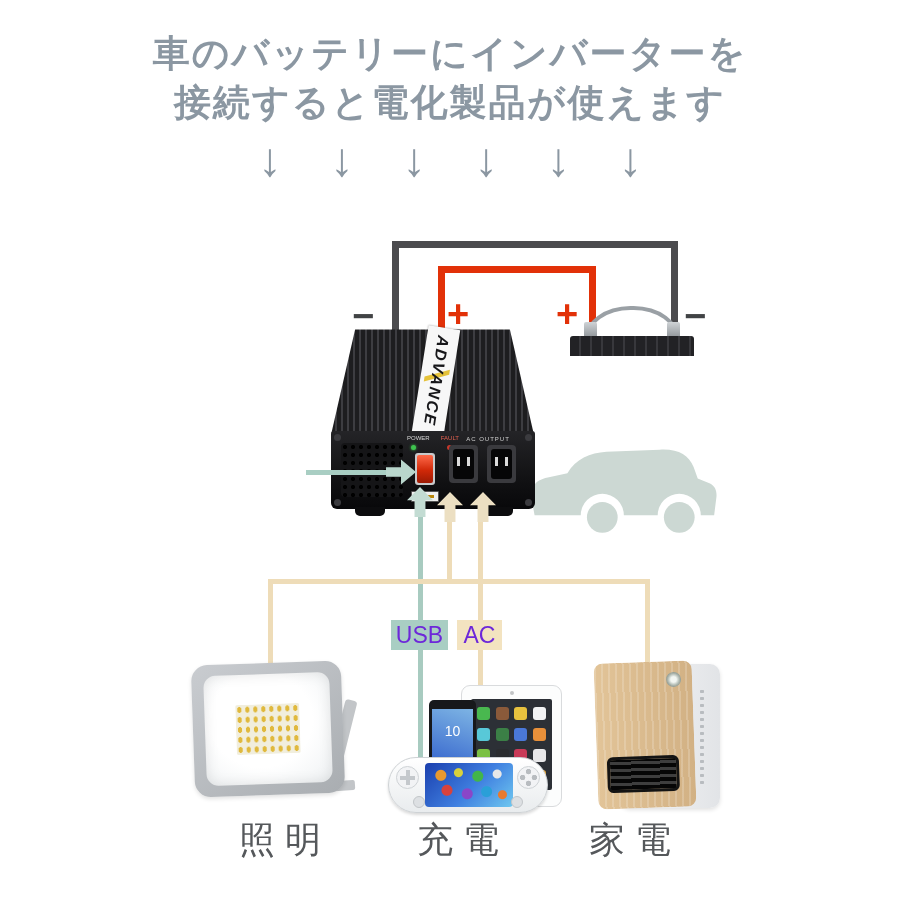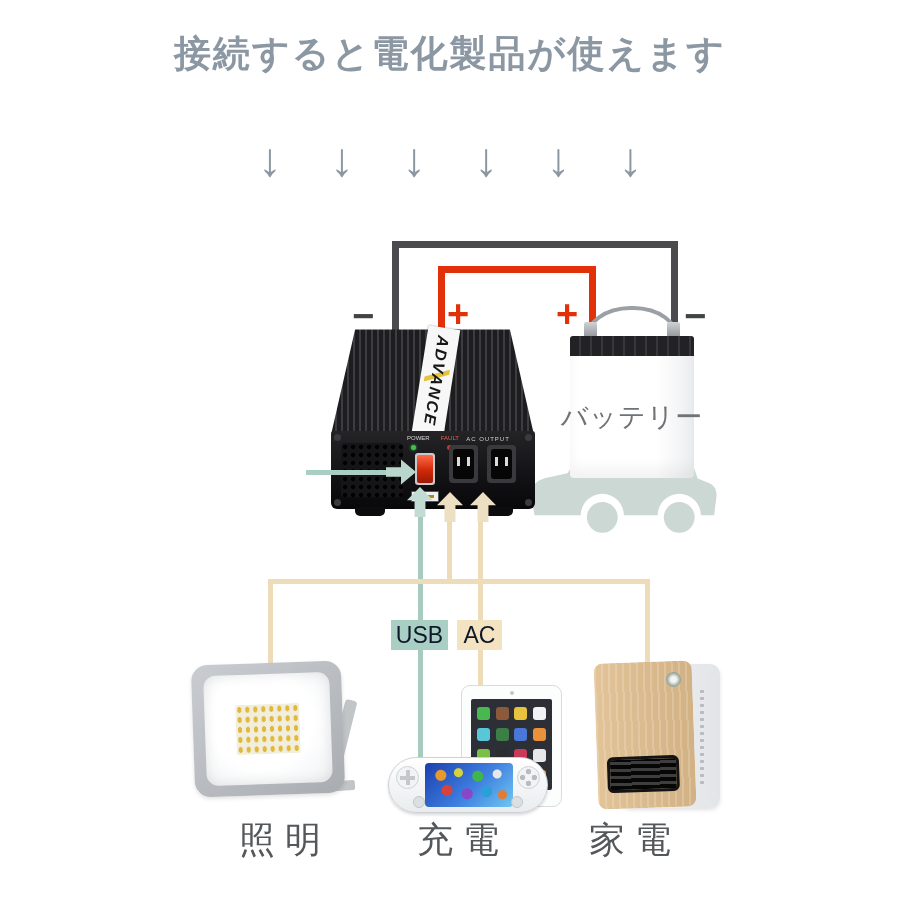--- a/index.html
+++ b/index.html
@@ -174,21 +174,21 @@
   .line.teal { background:#a8cbc0; }
   #line-usb-v   { left:418px; top:515px; width:5px; height:252px; }
   #line-ac1-v   { left:447px; top:520px; width:5px; height:64px; }
   #line-ac2-v   { left:478px; top:520px; width:5px; height:170px; }
   #line-h       { left:268px; top:579px; width:382px; height:5px; }
   #line-left-v  { left:268px; top:579px; width:5px; height:96px; }
   #line-right-v { left:645px; top:579px; width:5px; height:90px; }
 
   .wire-tag {
     display:flex; align-items:center; justify-content:center;
-    font-size:23px; color:#0f172a; z-index:4;
+    font-size:23px; color:#6d28d9; z-index:4;
   }
   #usb-tag { left:391px; top:620px; width:57px; height:30px; background:#a9cec3; }
   #ac-tag  { left:457px; top:620px; width:45px; height:30px; background:#f3e3c0; }
 
   
   #floodlight { left:193px; top:663px; width:162px; height:142px; z-index:3; }
   .fl-bracket {
     position:absolute; right:8px; top:36px; width:12px; height:88px;
     background:#c2c5c8; transform:rotate(14deg); border-radius:3px;
   }
@@ -324,20 +324,21 @@
   #label-lighting { left:210px; }
   #label-charging { left:388px; }
   #label-appliance { left:560px; }
 </style>
 </head>
 <body>
 
 <div id="canvas">
 
   <div id="title" class="abs">
+    <div>車のバッテリーにインバーターを</div>
     <div>接続すると電化製品が使えます</div>
   </div>
 
   <div id="arrow-row" class="abs">
     <span>↓</span>
     <span>↓</span>
     <span>↓</span>
     <span>↓</span>
     <span>↓</span>
     <span>↓</span>
@@ -354,23 +355,20 @@
     <path fill="#ccd8d3" d="M10,78 L10,66 C10,58 16,54 26,52 L44,48 C52,34 66,28 82,27 L134,25 C152,24 162,30 167,42 L171,53 L183,58 C189,61 190,67 189,73 L187,89 L174,89 A21,21 0 0 0 132,89 L99,89 A21,21 0 0 0 57,89 L12,89 Z"></path>
     <circle fill="#ccd8d3" cx="78" cy="91" r="15"></circle>
     <circle fill="#ccd8d3" cx="153" cy="91" r="15"></circle>
   </svg>
 
   <div id="battery" class="abs">
     <div class="bat-handle"></div>
     <div class="bat-term left"></div>
     <div class="bat-term right"></div>
     <div class="bat-top"></div>
-    <div class="bat-body">
-      <span class="bat-label">バッテリー</span>
-    </div>
   </div>
 
   <div id="inverter" class="abs">
     <div class="inv-top"></div>
     <div class="inv-stripe">
       <span class="inv-brand">ADVANCE</span>
     </div>
     <div class="inv-front">
       <span class="inv-screw" style="left:3px;top:3px;"></span>
       <span class="inv-screw" style="right:3px;top:3px;"></span>
@@ -444,20 +442,25 @@
         <i></i>
         <i></i>
         <i></i>
         <i></i>
         <i></i>
         <i></i>
         <i></i>
     </div>
     <span class="tab-home"></span>
   </div>
+  <div id="phone" class="abs">
+    <div class="ph-screen">
+      <span class="ph-time">10</span>
+    </div>
+  </div>
   <div id="vita" class="abs">
     <div class="vita-pad"></div>
     <div class="vita-screen"></div>
     <div class="vita-btns"></div>
     <div class="vita-stick left"></div>
     <div class="vita-stick right"></div>
   </div>
 
   <div id="heater" class="abs">
     <div class="ht-side">

